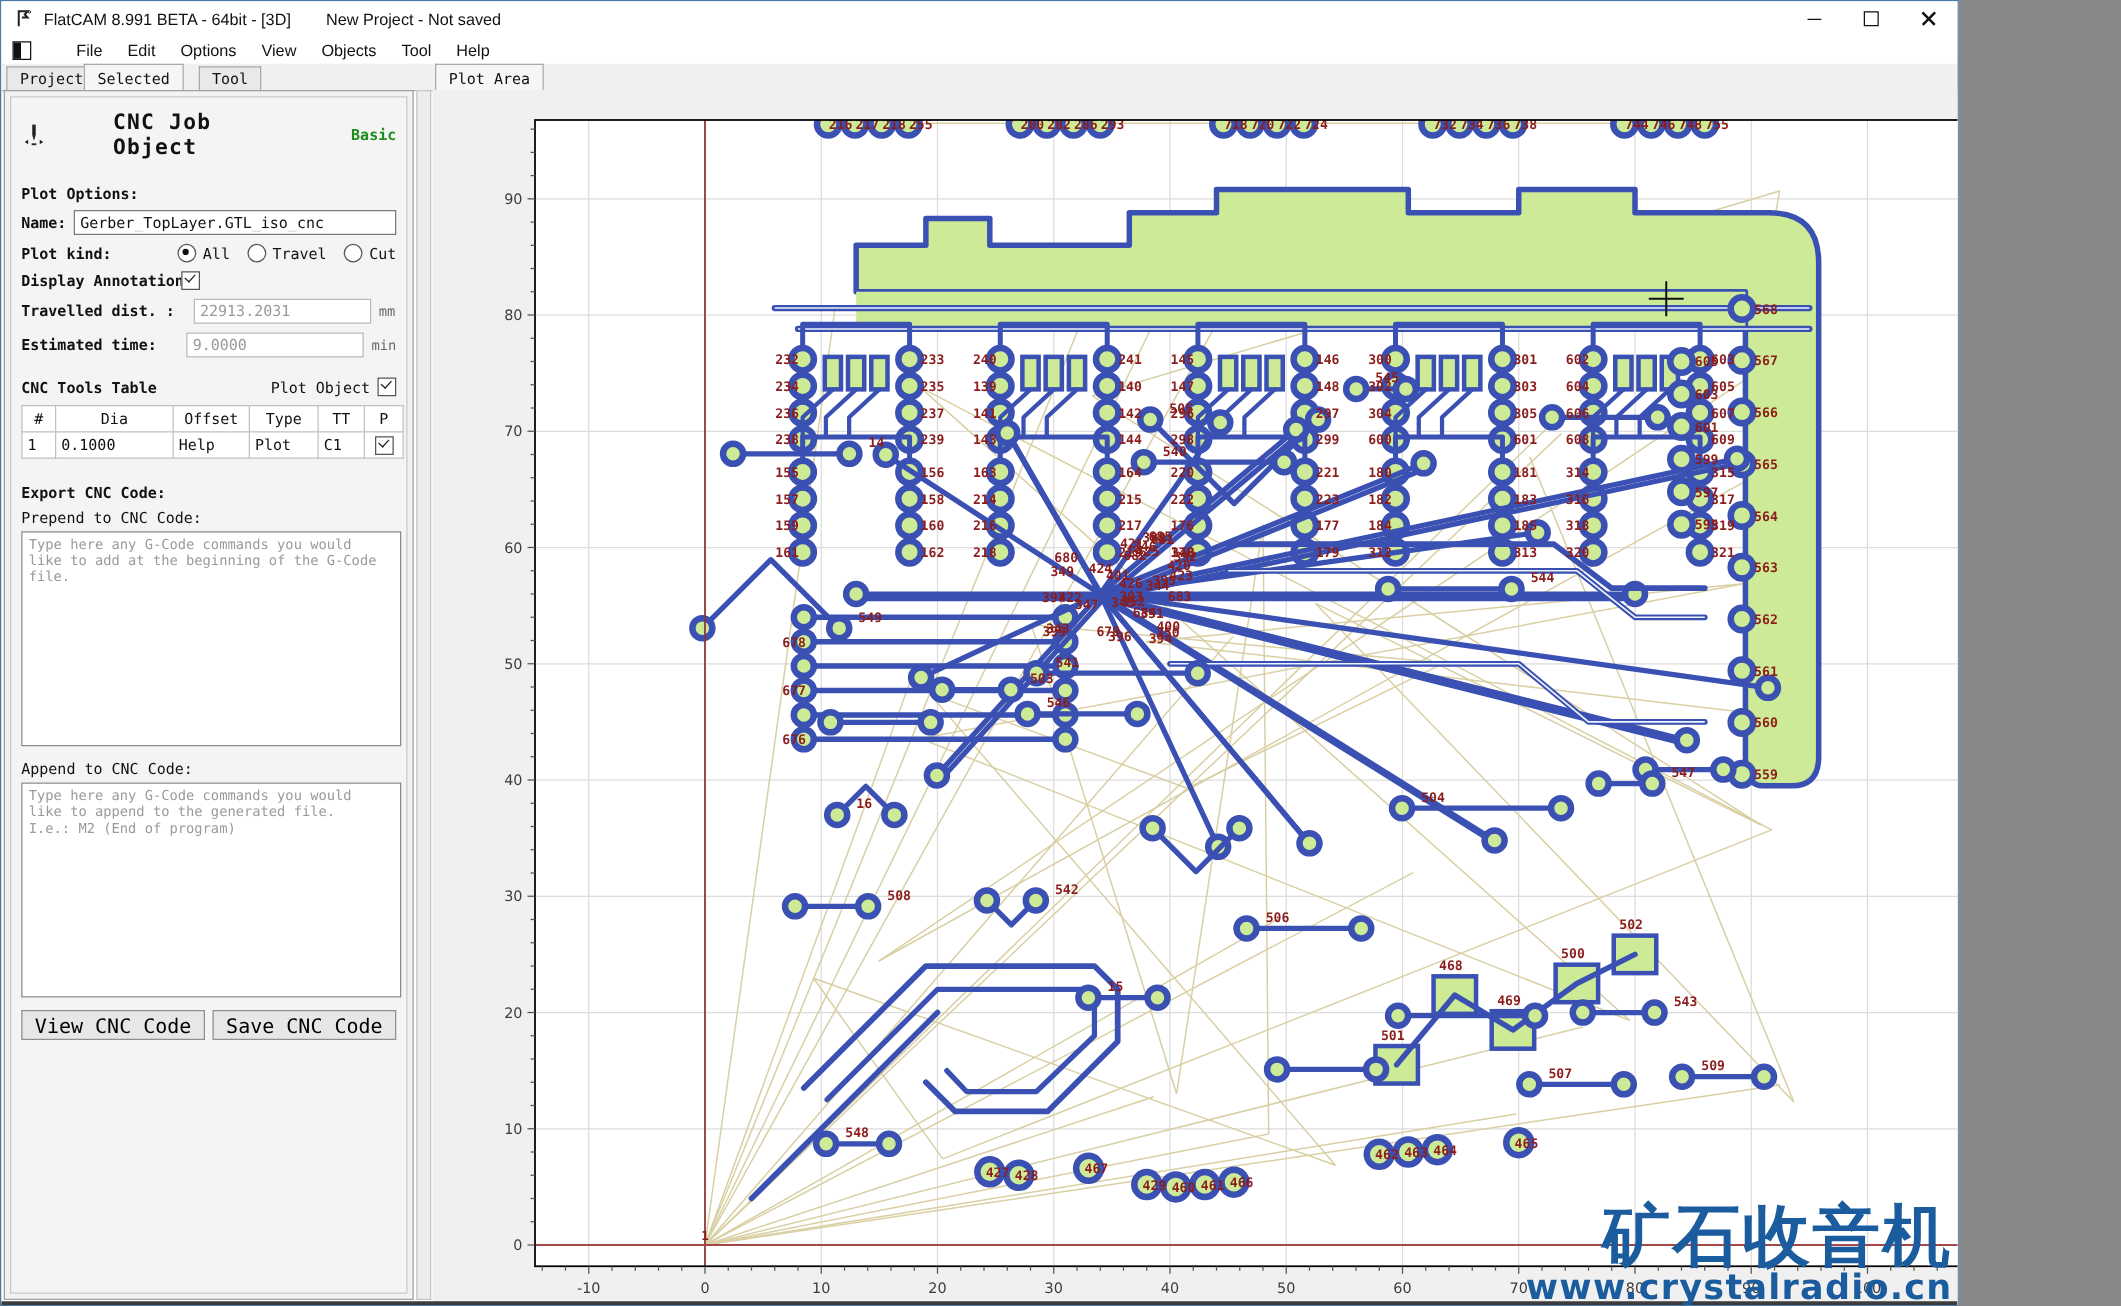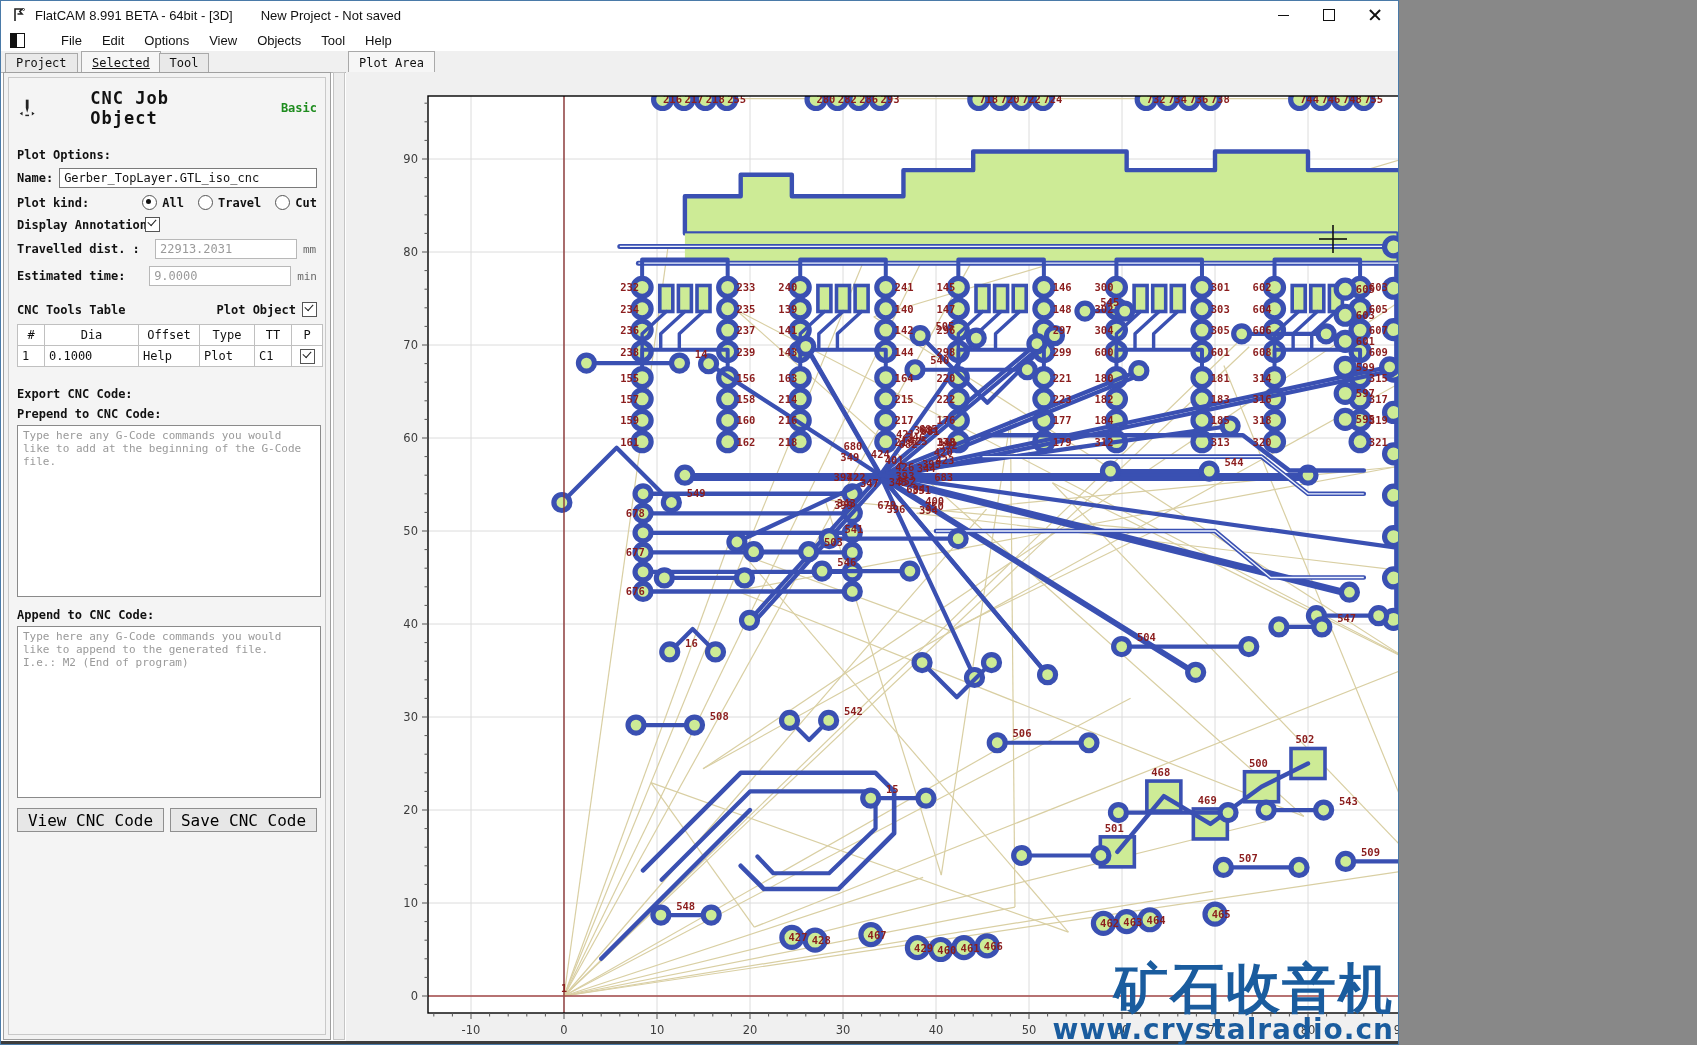--- a/index.html
+++ b/index.html
@@ -1,16 +1,16 @@
 <!DOCTYPE html>
 <html><head>
 <meta charset="utf-8">
 <style>
   html,body{margin:0;padding:0;background:#888;}
-  #app{position:relative;width:1399px;height:1045px;background:#ffffff;overflow:hidden;
+  #app{position:relative;width:1567px;height:1045px;background:#ffffff;overflow:hidden;
        font-family:"DejaVu Sans Mono",monospace;border:1px solid #4a7aa8;box-sizing:border-box;}
   
   .titlebar{position:absolute;left:0;top:0;width:100%;height:28px;background:#fff;
             display:flex;align-items:center;font-family:"Liberation Sans",sans-serif;font-size:13px;color:#111;}
   .app-icon{width:16px;height:16px;margin:0 8px 0 10px;flex:0 0 auto;}
   .title-main{margin-right:28px;}
   .win-controls{position:absolute;right:0;top:0;height:28px;display:flex;}
   .win-btn{width:46px;height:28px;display:flex;align-items:center;justify-content:center;cursor:default;}
   .glyph-min{width:11px;height:0;border-top:1.6px solid #111;}
   .glyph-max{width:10px;height:10px;border:1.4px solid #111;}
@@ -41,21 +41,21 @@
               border:1px solid #7a7a7a;height:18px;padding:0 4px;margin-left:10px;}
   .text-input.dis{color:#9a9a9a;border:1px solid #b8b8b8;}
   .unit{color:#6a6a6a;margin-left:6px;font-size:11px;}
   .radio{width:13px;height:13px;border:1px solid #555;border-radius:50%;background:#fff;position:relative;margin:0 5px 0 14px;flex:0 0 auto;}
   .radio.sel::after{content:"";position:absolute;left:3px;top:3px;width:5px;height:5px;border-radius:50%;background:#111;}
   .cbx{width:13px;height:13px;border:1px solid #555;background:#fff;position:relative;flex:0 0 auto;}
   .cbx.chk::after{content:"";position:absolute;left:2px;top:1px;width:7px;height:4px;border-left:1.8px solid #222;border-bottom:1.8px solid #222;transform:rotate(-48deg);}
   table.tools{border-collapse:collapse;width:306px;background:#fff;margin-bottom:8px;}
   table.tools th,table.tools td{border:1px solid #c0c0c0;font-size:12px;font-weight:normal;padding:1px 4px;height:18px;}
   table.tools th{text-align:center;}
-  .plain{font-weight:bold;}
+  .plain{font-weight:normal;}
   textarea.gc{width:304px;height:172px;resize:none;background:#fff;border:1px solid #8a8a8a;
               font-family:"DejaVu Sans Mono",monospace;font-size:11px;color:#333;padding:3px 5px;box-sizing:border-box;}
   textarea.gc::placeholder{color:#9a9a9a;}
   .btn-row{display:flex;gap:6px;margin-top:7px;}
   .btn{flex:1;height:22px;background:#e7e7e7;border:1px solid #8f8f8f;font-family:"DejaVu Sans Mono",monospace;
        font-size:16px;color:#000000;display:flex;align-items:center;justify-content:center;}
   .sliver{position:absolute;left:332px;top:71px;width:12px;height:968px;background:#ededed;border:1px solid #c5c5c5;box-sizing:border-box;}
   
   .plot-region{position:absolute;left:345px;top:71px;width:1352px;height:972px;background:#f0f0f0;}
   .plot-region svg{position:absolute;left:0;top:0;}
@@ -100,21 +100,21 @@
         <div class="menu-item">View</div>
         <div class="menu-item">Objects</div>
         <div class="menu-item">Tool</div>
         <div class="menu-item">Help</div>
       </div>
   </div>
 
   <div class="tabstrip">
     <div id="left-tabs">
         <div class="tab" style="left: 4px;">Project</div>
-        <div class="tab active" style="left: 80px; text-decoration: underline;">Selected</div>
+        <div class="tab active" style="left: 66px;">Selected</div>
         <div class="tab" style="left: 157.5px;">Tool</div>
       </div>
     <div class="tab active" style="left:347px;">Plot Area</div>
   </div>
 
   <div class="plot-region">
     <svg id="plot-svg" width="1352" height="972" viewBox="345 71 1352 972">
         <rect x="427" y="95" width="1263" height="917" fill="#ffffff"></rect>
         <defs>
           <clipPath id="cspine">

